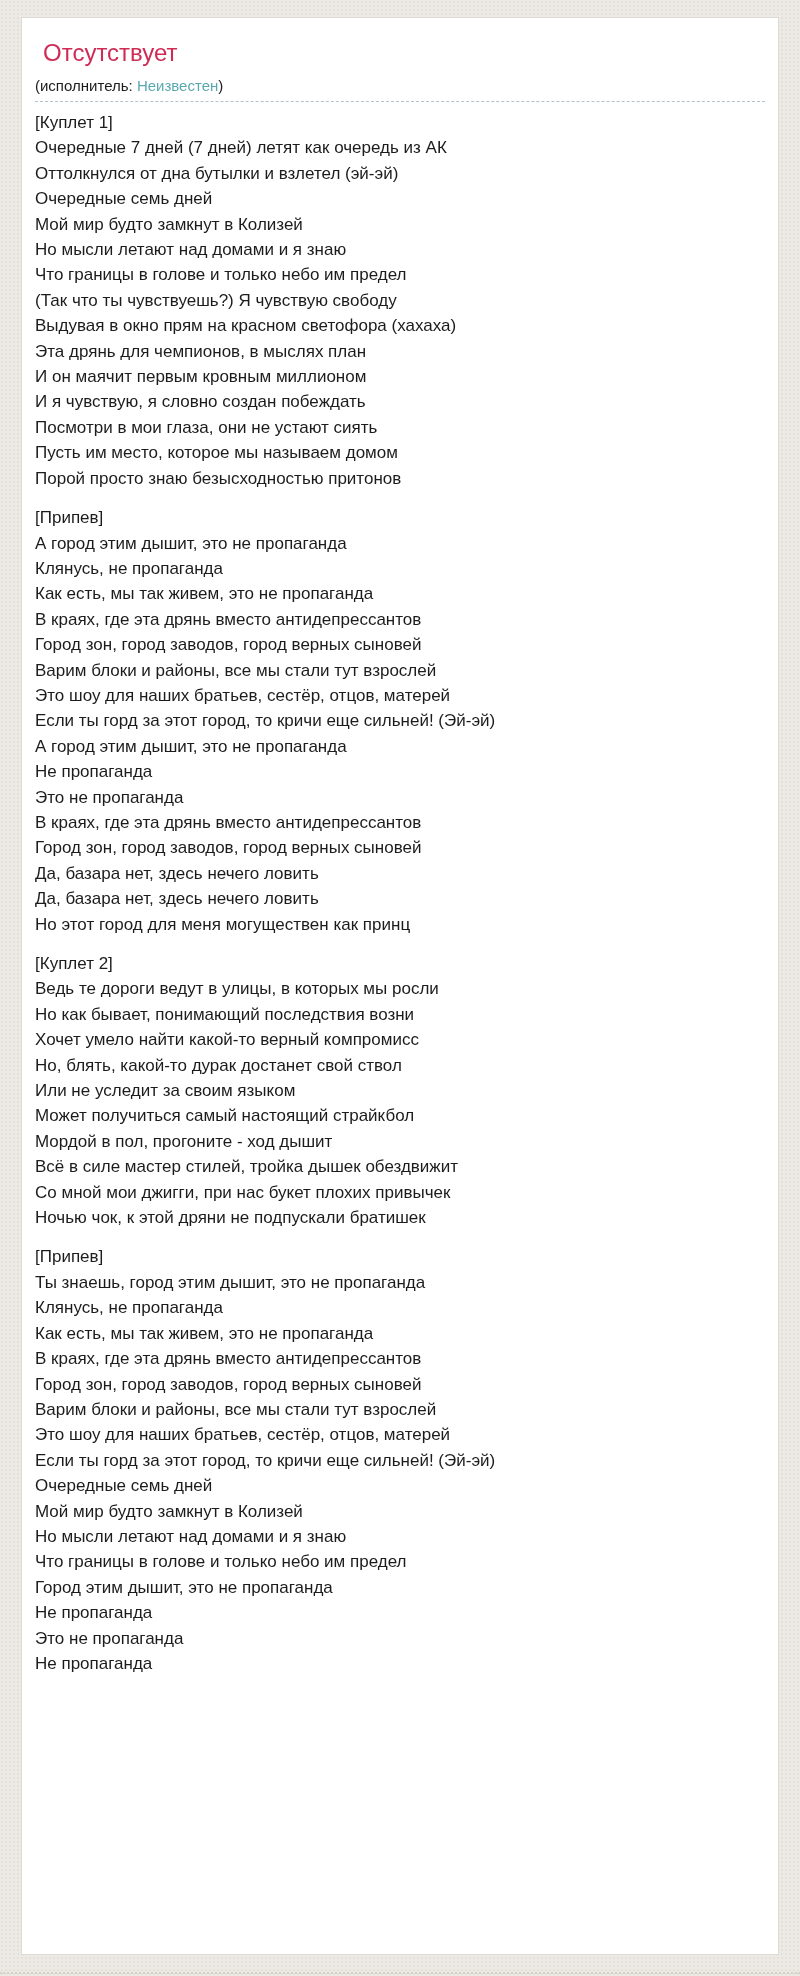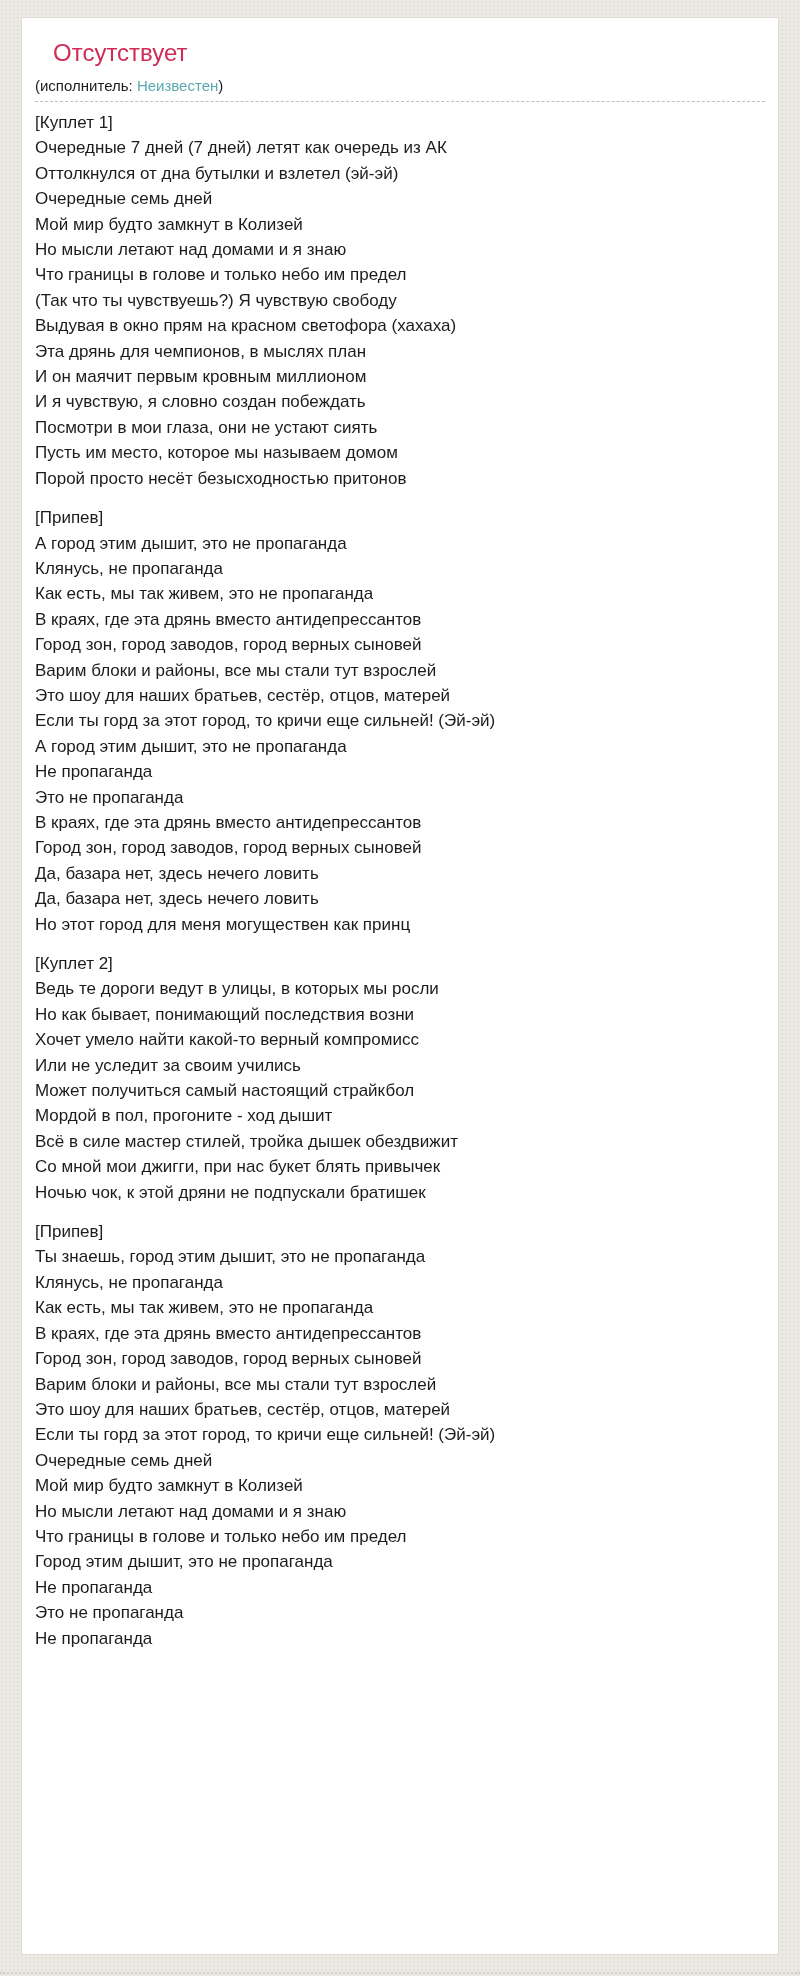--- a/index.html
+++ b/index.html
@@ -26,21 +26,21 @@
     border: 1px solid var(--card-border-color, #dedad4);
     box-sizing: border-box;
     padding: 21px 13px 0 13px;
   }
   .header {
     border-bottom: 1px dashed var(--separator-color, #b3c2ca);
     padding-bottom: 6px;
     margin-bottom: 8px;
   }
   .title {
-    margin: 0 0 9px 18px;
+    margin: 0 0 9px 8px;
     font-size: 24px;
     line-height: 28px;
     font-weight: 400;
     color: var(--title-color, #d02b55);
   }
   .subtitle {
     font-size: 15px;
     line-height: 19px;
     color: var(--text-color, #1c1c1c);
   }
@@ -86,21 +86,21 @@
         <div class="line">Мой мир будто замкнут в Колизей</div>
         <div class="line">Но мысли летают над домами и я знаю</div>
         <div class="line">Что границы в голове и только небо им предел</div>
         <div class="line">(Так что ты чувствуешь?) Я чувствую свободу</div>
         <div class="line">Выдувая в окно прям на красном светофора (хахаха)</div>
         <div class="line">Эта дрянь для чемпионов, в мыслях план</div>
         <div class="line">И он маячит первым кровным миллионом</div>
         <div class="line">И я чувствую, я словно создан побеждать</div>
         <div class="line">Посмотри в мои глаза, они не устают сиять</div>
         <div class="line">Пусть им место, которое мы называем домом</div>
-        <div class="line">Порой просто несёт безысходностью притонов</div>
+        <div class="line">Порой просто знаю безысходностью притонов</div>
       </div>
       <div class="section">
         <div class="line">[Припев]</div>
         <div class="line">А город этим дышит, это не пропаганда</div>
         <div class="line">Клянусь, не пропаганда</div>
         <div class="line">Как есть, мы так живем, это не пропаганда</div>
         <div class="line">В краях, где эта дрянь вместо антидепрессантов</div>
         <div class="line">Город зон, город заводов, город верных сыновей</div>
         <div class="line">Варим блоки и районы, все мы стали тут взрослей</div>
         <div class="line">Это шоу для наших братьев, сестёр, отцов, матерей</div>
@@ -112,25 +112,26 @@
         <div class="line">Город зон, город заводов, город верных сыновей</div>
         <div class="line">Да, базара нет, здесь нечего ловить</div>
         <div class="line">Да, базара нет, здесь нечего ловить</div>
         <div class="line">Но этот город для меня могуществен как принц</div>
       </div>
       <div class="section">
         <div class="line">[Куплет 2]</div>
         <div class="line">Ведь те дороги ведут в улицы, в которых мы росли</div>
         <div class="line">Но как бывает, понимающий последствия возни</div>
         <div class="line">Хочет умело найти какой-то верный компромисс</div>
-        <div class="line">Или не уследит за своим учились</div>
+        <div class="line">Но, блять, какой-то дурак достанет свой ствол</div>
+        <div class="line">Или не уследит за своим языком</div>
         <div class="line">Может получиться самый настоящий страйкбол</div>
         <div class="line">Мордой в пол, прогоните - ход дышит</div>
         <div class="line">Всё в силе мастер стилей, тройка дышек обездвижит</div>
-        <div class="line">Со мной мои джигги, при нас букет блять привычек</div>
+        <div class="line">Со мной мои джигги, при нас букет плохих привычек</div>
         <div class="line">Ночью чок, к этой дряни не подпускали братишек</div>
       </div>
       <div class="section">
         <div class="line">[Припев]</div>
         <div class="line">Ты знаешь, город этим дышит, это не пропаганда</div>
         <div class="line">Клянусь, не пропаганда</div>
         <div class="line">Как есть, мы так живем, это не пропаганда</div>
         <div class="line">В краях, где эта дрянь вместо антидепрессантов</div>
         <div class="line">Город зон, город заводов, город верных сыновей</div>
         <div class="line">Варим блоки и районы, все мы стали тут взрослей</div>

